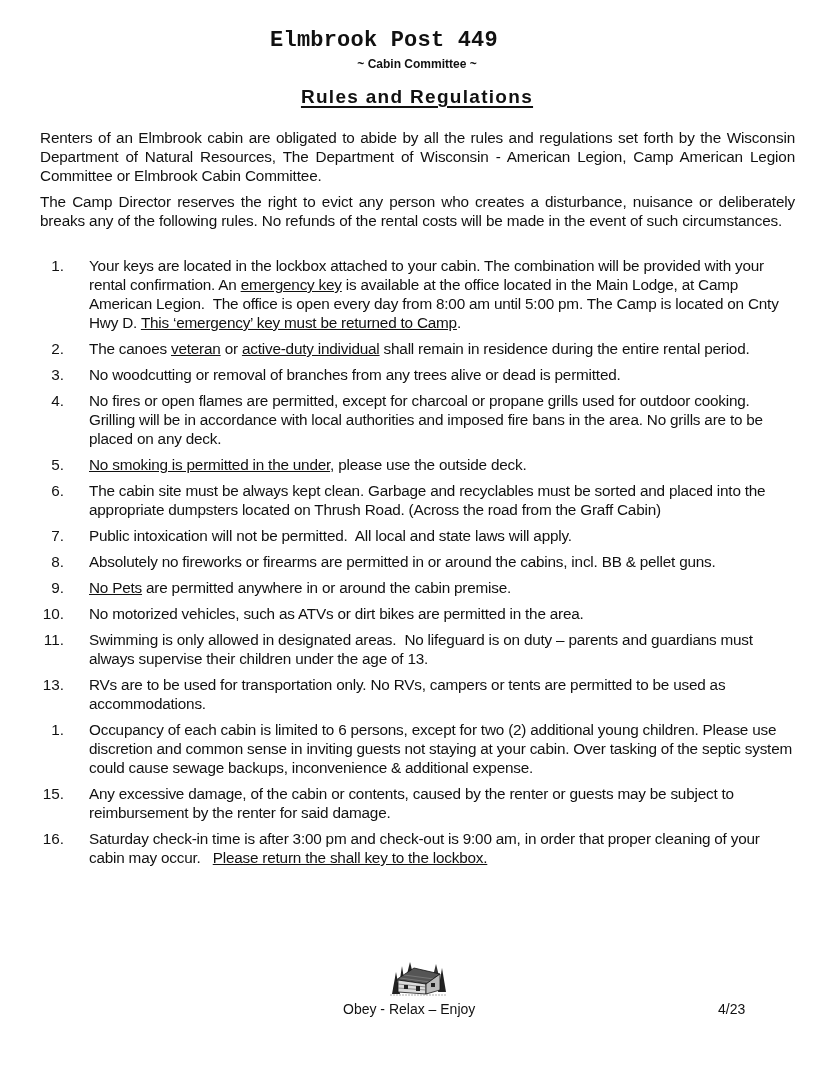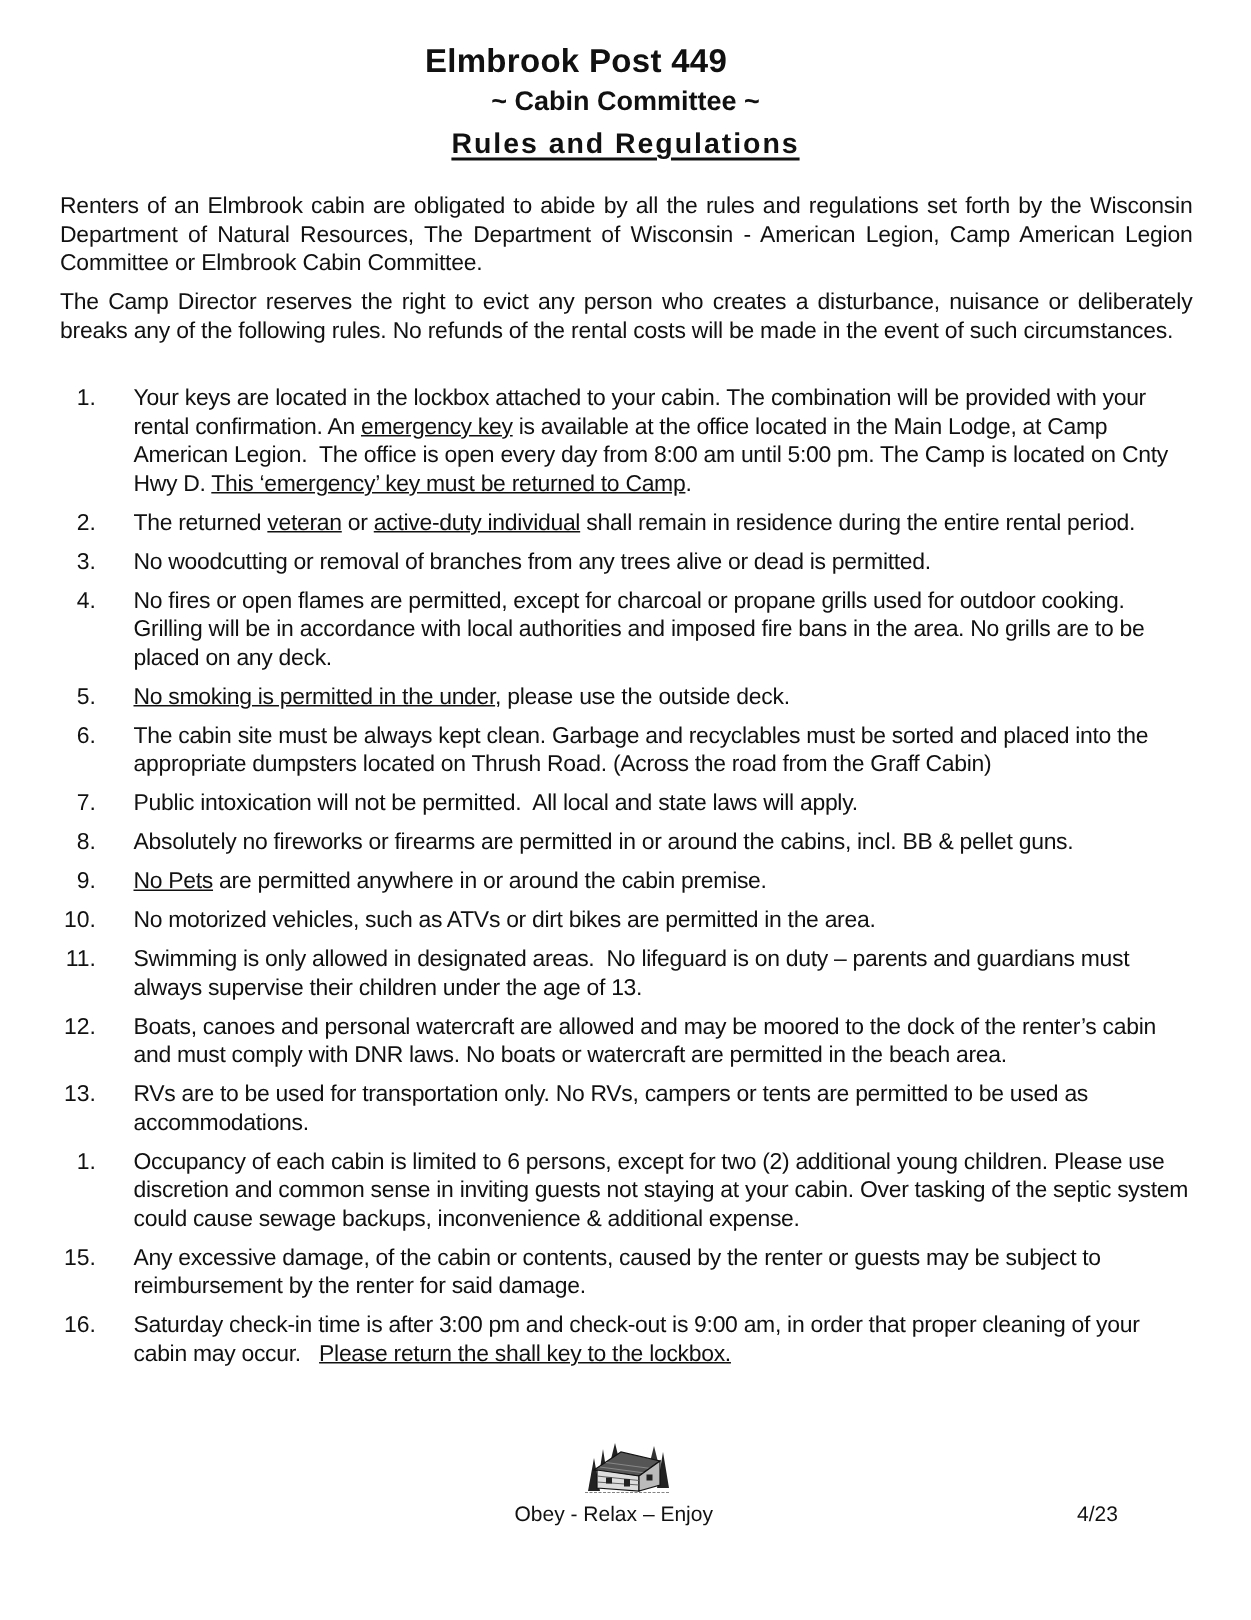--- a/index.html
+++ b/index.html
@@ -3,25 +3,25 @@
 <meta charset="utf-8">
 <style>
   html, body { margin: 0; padding: 0; background: #ffffff; }
   body {
     width: 834px; height: 1080px; position: relative; overflow: hidden;
     font-family: "Liberation Sans", sans-serif; color: #111111;
   }
   .page { position: absolute; left: 0; top: 0; width: 834px; height: 1080px; }
   .title {
     position: absolute; left: 0; width: 768px; top: 28px; text-align: center;
-    font-family: Liberation Sans, sans-serif; font-weight: bold; font-size: 22px; letter-spacing: 0.2px;
+    font-family: Liberation Mono, monospace; font-weight: bold; font-size: 22px; letter-spacing: 0.2px;
   }
   .subtitle {
     position: absolute; left: 0; width: 834px; top: 57px; text-align: center;
-    font-size: 18px; font-weight: bold;
+    font-size: 12px; font-weight: bold;
   }
   .heading {
     position: absolute; left: 0; width: 834px; top: 86px; text-align: center;
     font-size: 19px; font-weight: 900; letter-spacing: 1.3px; text-decoration: underline;
     text-decoration-thickness: 2px; text-underline-offset: 3px;
   }
   .intro {
     position: absolute; left: 40px; width: 755px;
     font-size: 15.3px; line-height: 19px; text-align: justify;
     font-family: "Liberation Sans", sans-serif; letter-spacing: -0.15px;
@@ -58,21 +58,21 @@
   <div class="intro p1">Renters of an Elmbrook cabin are obligated to abide by all the rules and regulations set forth by the Wisconsin Department of Natural Resources, The Department of Wisconsin - American Legion, Camp American Legion Committee or Elmbrook Cabin Committee.</div>
   <div class="intro p2">The Camp Director reserves the right to evict any person who creates a disturbance, nuisance or deliberately breaks any of the following rules.  No refunds of the rental costs will be made in the event of such circumstances.</div>
 
   <div class="rules" id="rules">
       <div class="rule">
         <span class="num">1.</span>
         <span class="txt"><span style="white-space: pre-wrap;">Your keys are located in the lockbox attached to your cabin. The combination will be provided with your rental confirmation. An </span><span class="u" style="white-space: pre-wrap;">emergency key</span><span style="white-space: pre-wrap;"> is available at the office located in the Main Lodge, at Camp American Legion.  The office is open every day from 8:00 am until 5:00 pm. The Camp is located on Cnty Hwy D. </span><span class="u" style="white-space: pre-wrap;">This ‘emergency’ key must be returned to Camp</span><span style="white-space: pre-wrap;">.</span></span>
       </div>
       <div class="rule">
         <span class="num">2.</span>
-        <span class="txt"><span style="white-space: pre-wrap;">The returned </span><span class="u" style="white-space: pre-wrap;">veteran</span><span style="white-space: pre-wrap;"> or </span><span class="u" style="white-space: pre-wrap;">active-duty individual</span><span style="white-space: pre-wrap;"> shall remain in residence during the entire rental period.</span></span>
+        <span class="txt"><span style="white-space: pre-wrap;">The canoes </span><span class="u" style="white-space: pre-wrap;">veteran</span><span style="white-space: pre-wrap;"> or </span><span class="u" style="white-space: pre-wrap;">active-duty individual</span><span style="white-space: pre-wrap;"> shall remain in residence during the entire rental period.</span></span>
       </div>
       <div class="rule">
         <span class="num">3.</span>
         <span class="txt"><span style="white-space: pre-wrap;">No woodcutting or removal of branches from any trees alive or dead is permitted.</span></span>
       </div>
       <div class="rule">
         <span class="num">4.</span>
         <span class="txt"><span style="white-space: pre-wrap;">No fires or open flames are permitted, except for charcoal or propane grills used for outdoor cooking. Grilling will be in accordance with local authorities and imposed fire bans in the area. No grills are to be placed on any deck.</span></span>
       </div>
       <div class="rule">
@@ -95,24 +95,20 @@
         <span class="num">9.</span>
         <span class="txt"><span class="u" style="white-space: pre-wrap;">No Pets</span><span style="white-space: pre-wrap;"> are permitted anywhere in or around the cabin premise.</span></span>
       </div>
       <div class="rule">
         <span class="num">10.</span>
         <span class="txt"><span style="white-space: pre-wrap;">No motorized vehicles, such as ATVs or dirt bikes are permitted in the area.</span></span>
       </div>
       <div class="rule">
         <span class="num">11.</span>
         <span class="txt"><span style="white-space: pre-wrap;">Swimming is only allowed in designated areas.  No lifeguard is on duty – parents and guardians must always supervise their children under the age of 13.</span></span>
-      </div>
-      <div class="rule">
-        <span class="num">12.</span>
-        <span class="txt"><span style="white-space: pre-wrap;">Boats, canoes and personal watercraft are allowed and may be moored to the dock of the renter’s cabin and must comply with DNR laws. No boats or watercraft are permitted in the beach area.</span></span>
       </div>
       <div class="rule">
         <span class="num">13.</span>
         <span class="txt"><span style="white-space: pre-wrap;">RVs are to be used for transportation only. No RVs, campers or tents are permitted to be used as accommodations.</span></span>
       </div>
       <div class="rule">
         <span class="num">1.</span>
         <span class="txt"><span style="white-space: pre-wrap;">Occupancy of each cabin is limited to 6 persons, except for two (2) additional young children. Please use discretion and common sense in inviting guests not staying at your cabin. Over tasking of the septic system could cause sewage backups, inconvenience &amp; additional expense.</span></span>
       </div>
       <div class="rule">

